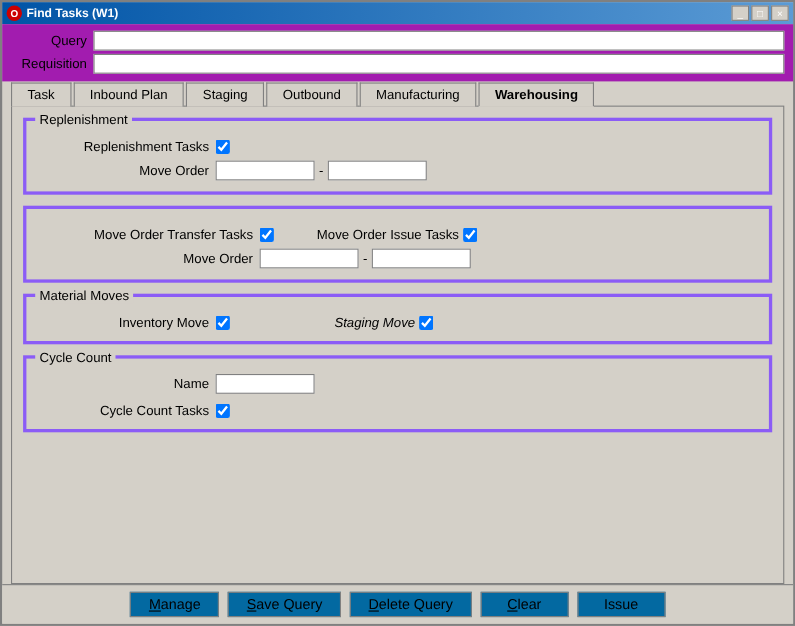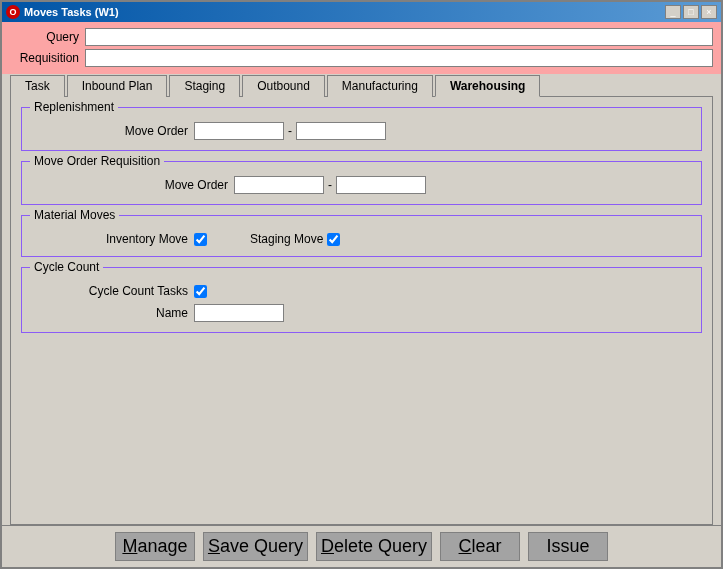--- a/index.html
+++ b/index.html
@@ -57,21 +57,21 @@
       background: #d4d0c8;
       border: 1px solid #808080;
       font-size: 9px;
       display: flex;
       align-items: center;
       justify-content: center;
       cursor: pointer;
     }
     .form-area {
       padding: 6px 8px 4px 8px;
-      background: #fca5a5;
+      background: #a21caf;
       flex-shrink: 0;
     }
     .form-row {
       display: flex;
       align-items: center;
       margin-bottom: 3px;
     }
     .form-label {
       width: 75px;
       text-align: right;
@@ -110,21 +110,21 @@
     }
     .tab-content {
       flex: 1;
       background: #d4d0c8;
       border: 1px solid #808080;
       margin: 0 8px;
       padding: 10px;
       overflow-y: auto;
     }
     .section {
-      border: 1px solid #8b5cf6;
+      border: 3px solid #8b5cf6;
       margin-bottom: 10px;
       padding: 8px 12px 10px 12px;
       position: relative;
       background: #d4d0c8;
     }
     .section-title {
       position: absolute;
       top: -8px;
       left: 8px;
       background: #d4d0c8;
@@ -163,36 +163,36 @@
     .bottom-bar {
       padding: 6px 8px;
       display: flex;
       justify-content: center;
       gap: 8px;
       background: #d4d0c8;
       flex-shrink: 0;
       border-top: 1px solid #808080;
     }
     .bottom-btn {
-      padding: 3px 4px;
-      background: #a3a3a3;
+      padding: 3px 16px;
+      background: #0369a1;
       border: 1px solid #808080;
       cursor: pointer;
-      font-size: 18px;
+      font-size: 13px;
       min-width: 80px;
     }
   </style>
 </head>
 <body>
 
 <div class="window">
 
   <div class="title-bar">
     <div class="title-bar-icon">O</div>
-    <span class="title-bar-text">Moves Tasks (W1)</span>
+    <span class="title-bar-text">Find Tasks (W1)</span>
     <div class="title-bar-buttons">
       <div class="title-bar-btn">_</div>
       <div class="title-bar-btn">□</div>
       <div class="title-bar-btn">×</div>
     </div>
   </div>
 
   <div class="form-area">
     <div class="form-row">
       <span class="form-label">Query</span>
@@ -210,63 +210,78 @@
     <div class="tab">Staging</div>
     <div class="tab">Outbound</div>
     <div class="tab">Manufacturing</div>
     <div class="tab active">Warehousing</div>
   </div>
 
   <div class="tab-content">
 
     <div class="section">
       <span class="section-title">Replenishment</span>
+      <div class="section-row" style="margin-top:8px;">
+        <span class="section-label" style="width:160px;">Replenishment Tasks</span>
+        <div class="checkbox-item">
+          <input type="checkbox" checked="" style="">
+        </div>
+      </div>
       <div class="section-row">
         <span class="section-label" style="width:160px;">Move Order</span>
         <input class="section-input" type="text" value="" style="">
         <span class="dash">-</span>
         <input class="section-input" type="text" value="" style="">
       </div>
     </div>
 
     <div class="section">
-      <span class="section-title">Move Order Requisition</span>
+      <div class="section-row" style="margin-top:8px;">
+        <span class="section-label" style="width:200px;">Move Order Transfer Tasks</span>
+        <div class="checkbox-item">
+          <input type="checkbox" checked="" style="">
+        </div>
+        <span style="margin-left:20px;">Move Order Issue Tasks</span>
+        <div class="checkbox-item" style="margin-left:4px;">
+          <input type="checkbox" checked="" style="">
+        </div>
+      </div>
       <div class="section-row">
         <span class="section-label" style="width:200px;">Move Order</span>
         <input class="section-input" type="text" value="" style="">
         <span class="dash">-</span>
         <input class="section-input" type="text" value="" style="">
       </div>
     </div>
 
     <div class="section">
       <span class="section-title">Material Moves</span>
       <div class="section-row" style="margin-top:8px;">
         <span class="section-label" style="width:160px;">Inventory Move</span>
         <div class="checkbox-item">
           <input type="checkbox" checked="" style="">
         </div>
-        <span style="margin-left:24px;">Staging Move</span>
+        <span style="margin-left:76px;font-style:italic;">Staging Move</span>
         <div class="checkbox-item" style="margin-left:4px;">
           <input type="checkbox" checked="" style="">
         </div>
       </div>
     </div>
 
     <div class="section">
       <span class="section-title">Cycle Count</span>
-      <div class="section-row" style="margin-top:8px;">
-        <span class="section-label" style="width:160px;">Cycle Count Tasks</span>
-        <div class="checkbox-item">
-          <input type="checkbox" checked="" style="">
-        </div>
-      </div>
       <div class="section-row">
         <span class="section-label" style="width:160px;">Name</span>
         <input class="section-input" type="text" value="" style="">
+      </div>
+      <div class="section-row" style="margin-top:8px;">
+        <span class="section-label" style="width:160px;">Cycle Count Tasks</span>
+        <div class="checkbox-item">
+          <input type="checkbox" checked="" style="">
+        </div>
       </div>
     </div>
 
   </div>
 
   <div class="bottom-bar">
     <button class="bottom-btn"><span style="text-decoration:underline">M</span>anage</button>
     <button class="bottom-btn"><span style="text-decoration:underline">S</span>ave Query</button>
     <button class="bottom-btn"><span style="text-decoration:underline">D</span>elete Query</button>
     <button class="bottom-btn"><span style="text-decoration:underline">C</span>lear</button>

